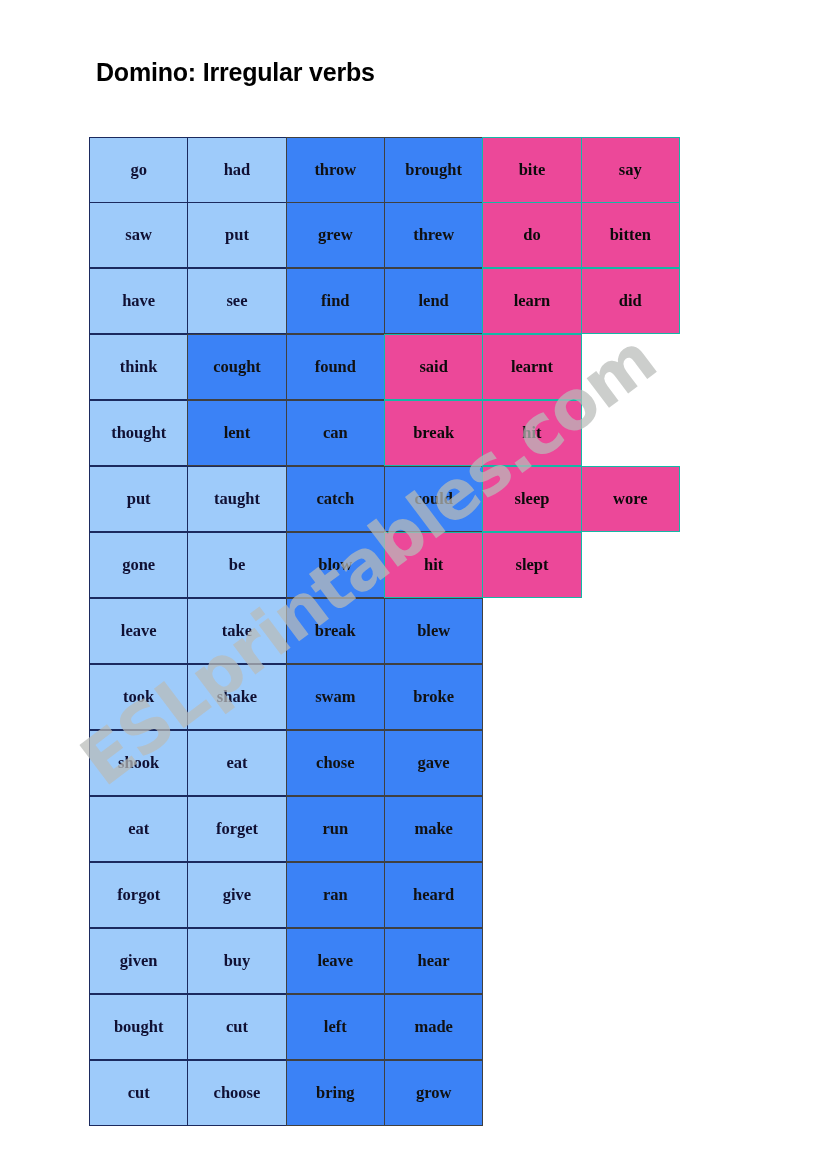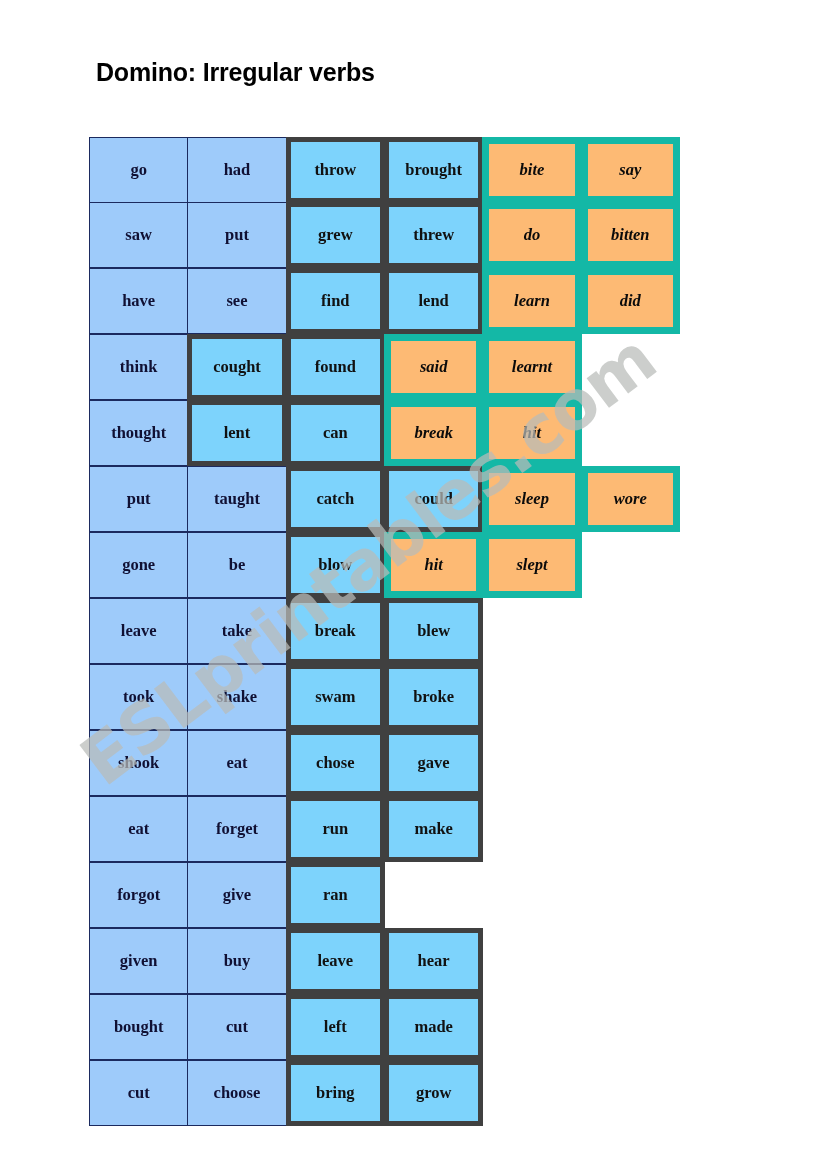--- a/index.html
+++ b/index.html
@@ -83,29 +83,28 @@
     color: #0a0a1e;
     text-align: center;
     line-height: 1;
   }
   .cell.blue {
     background: #9ecbfa;
     border: 1px solid #1b2a5e;
     color: #101033;
   }
   .cell.yellow {
-    background: #7dd3fc;
-    border: 5px solid #404040;
+    background: #3b82f6;
+    border: 1px solid #404040;
     color: #111111;
   }
   .cell.green {
-    background: #fdba74;
-    border: 7px solid #14b8a6;
+    background: #ec4899;
+    border: 1px solid #14b8a6;
     color: #0b0b0b;
-    font-style: italic;
   }
   .cell.blue + .cell.blue,
   .cell.yellow + .cell.yellow,
   .cell.green + .cell.green,
   .cell + .cell {
     margin-left: -1px;
   }
   .grid-row + .grid-row .cell {
     margin-top: -1px;
   }
@@ -192,20 +191,21 @@
       <div class="grid-row">
         <div class="cell blue">eat</div>
         <div class="cell blue">forget</div>
         <div class="cell yellow">run</div>
         <div class="cell yellow">make</div>
       </div>
       <div class="grid-row">
         <div class="cell blue">forgot</div>
         <div class="cell blue">give</div>
         <div class="cell yellow">ran</div>
+        <div class="cell yellow">heard</div>
       </div>
       <div class="grid-row">
         <div class="cell blue">given</div>
         <div class="cell blue">buy</div>
         <div class="cell yellow">leave</div>
         <div class="cell yellow">hear</div>
       </div>
       <div class="grid-row">
         <div class="cell blue">bought</div>
         <div class="cell blue">cut</div>

